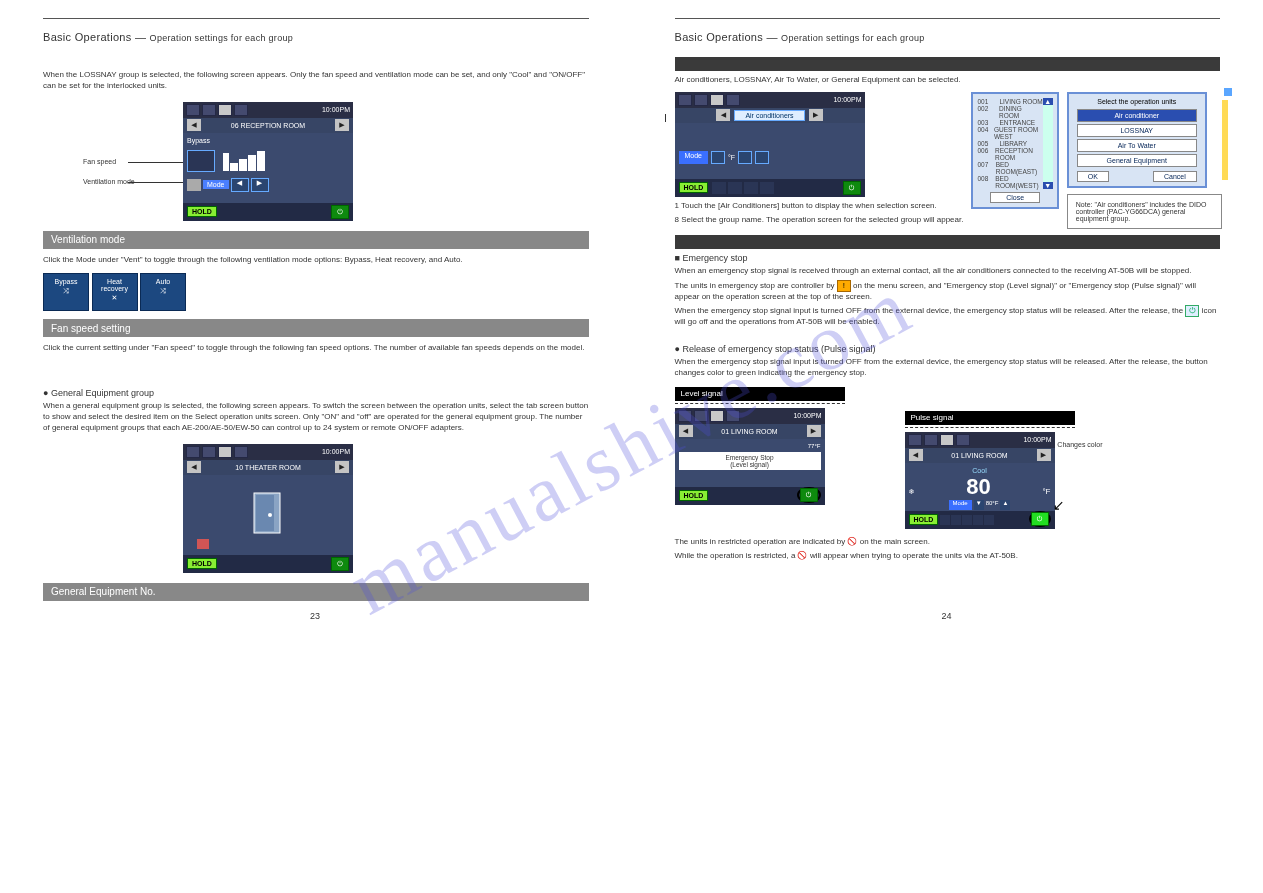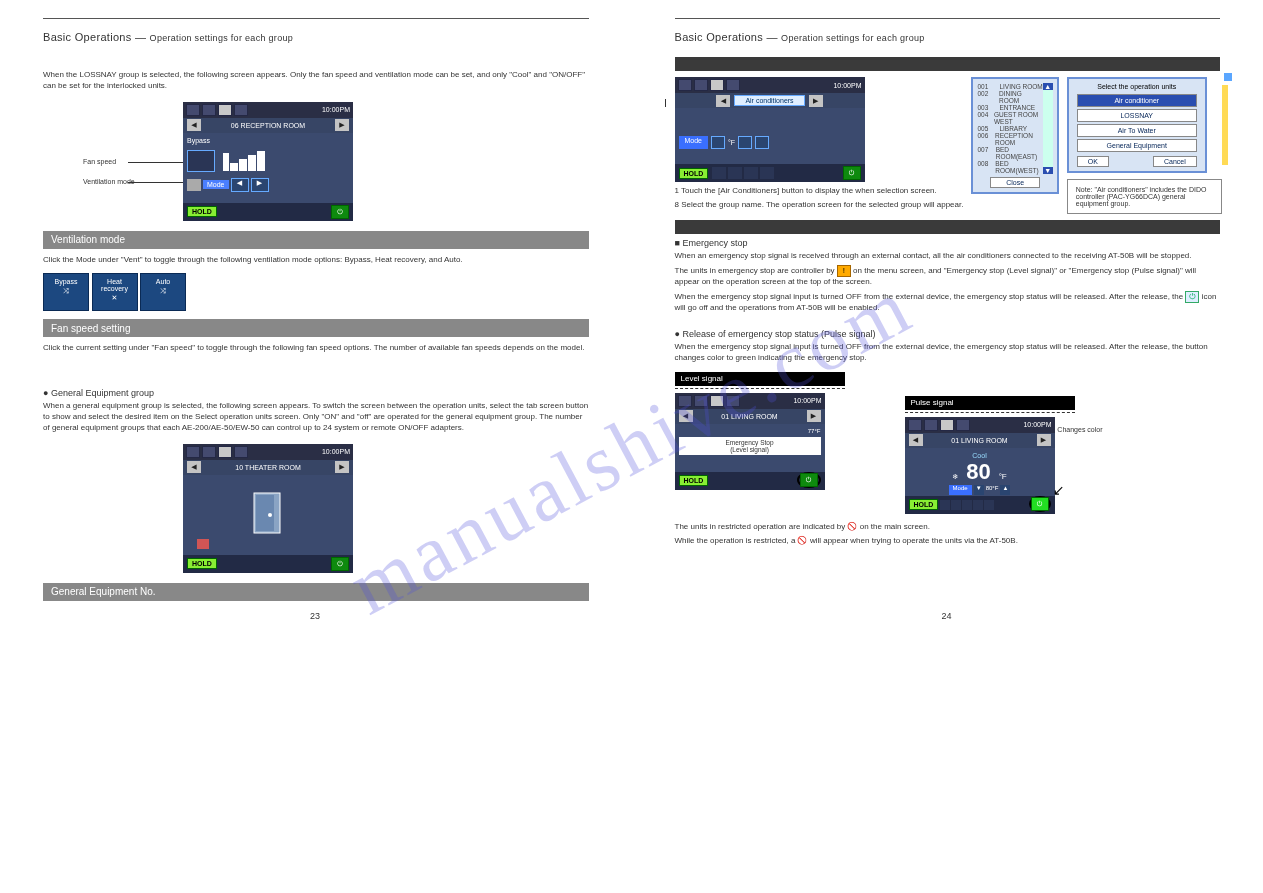--- a/index.html
+++ b/index.html
@@ -173,20 +173,21 @@
 
   <div class="pagenum left">23</div>
 </div>
 
 <div class="col">
   <div class="hr-top" style="border-top:1px solid #555;"></div>
   <div class="hdr"><span>Basic Operations — </span><small>Operation settings for each group</small></div>
 
   <div style="height:10px;"></div>
   <div class="dark-bar"></div>
+  <p>Air conditioners, LOSSNAY, Air To Water, or General Equipment can be selected.</p>
 
   <div style="display:flex; gap:8px; align-items:flex-start; margin:6px 0;">
 
     <div style="flex:0 0 auto; position:relative;">
       <div style="position:absolute; left:-10px; top:22px; border-left:1px solid #333; height:8px;"></div>
       <div class="lcd" style="width:190px;">
         <div class="lcd-top">
           <span class="sq"></span>
           <span class="sq"></span>
           <span class="sq sel"></span>
@@ -360,21 +361,21 @@
               <span class="sq"></span>
           <span class="time">10:00PM</span>
         </div>
         <div class="lcd-row">
           <span class="tri">◀</span>
           <span>01 LIVING ROOM</span>
           <span class="tri">▶</span>
         </div>
         <div class="lcd-body" style="height:48px; text-align:center;">
           <div style="color:#9df; font-size:7px;">Cool</div>
-          <div style="color:#fff; display:flex; align-items:baseline; justify-content:center; gap:8px;">
+          <div style="color:#fff; display:flex; align-items:baseline; justify-content:space-between; gap:8px;">
             <span style="color:#fff;">❄</span>
             <span style="font-size:22px; font-weight:bold;">80</span>
             <span style="font-size:8px;">°F</span>
           </div>
           <div style="display:flex; justify-content:center; gap:2px;">
             <span style="background:#3a6fff; color:#fff; padding:0 4px; font-size:6px;">Mode</span>
             <span style="background:#2a4570; width:10px; height:10px; color:#fff; text-align:center; font-size:6px;">▼</span>
             <span style="color:#fff; font-size:6px;">80°F</span>
             <span style="background:#2a4570; width:10px; height:10px; color:#fff; text-align:center; font-size:6px;">▲</span>
           </div>

